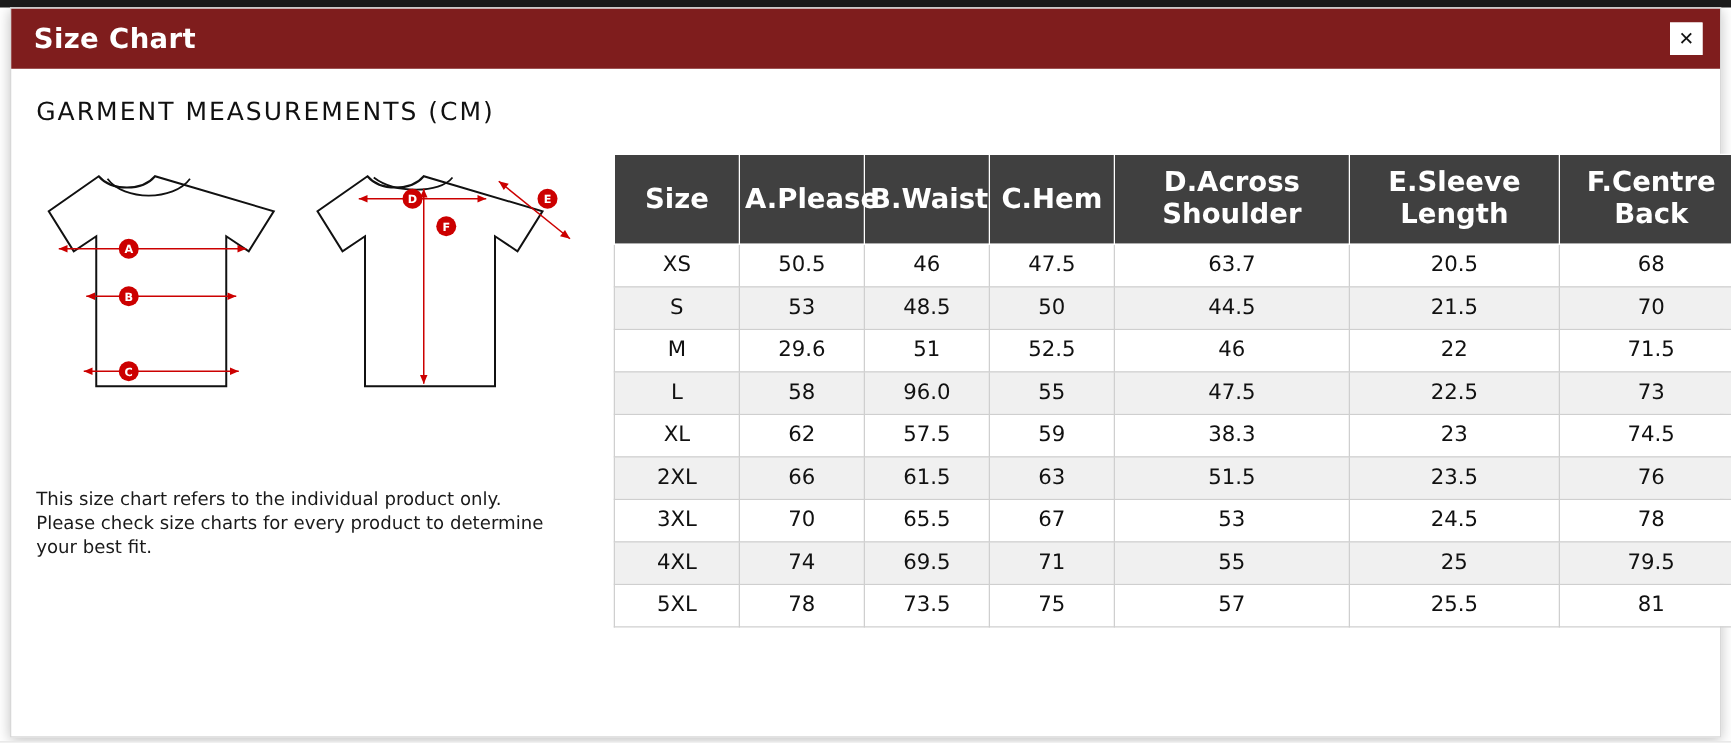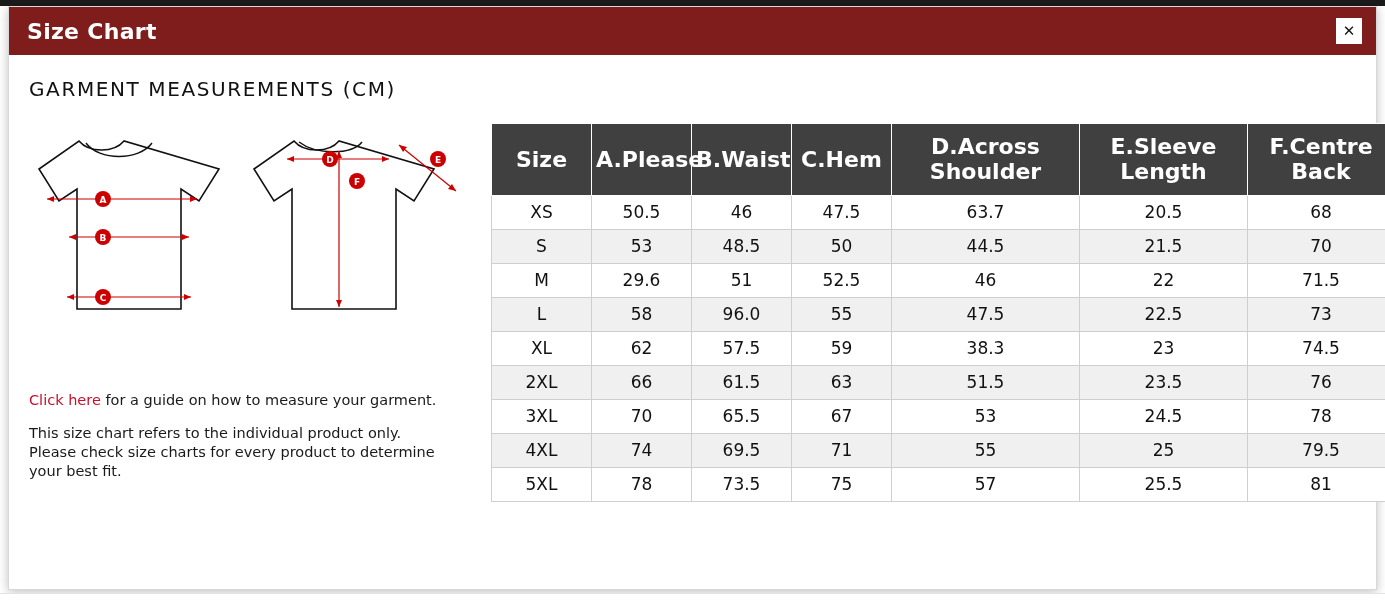--- a/index.html
+++ b/index.html
@@ -217,21 +217,20 @@
             <circle cx="328" cy="52" r="8" fill="#cc0000"></circle>
             <text class="lbl" x="328" y="55.5" text-anchor="middle">F</text>
           </g>
           <g>
             <circle cx="409" cy="30" r="8" fill="#cc0000"></circle>
             <text class="lbl" x="409" y="33.5" text-anchor="middle">E</text>
           </g>
         </svg>
 
         <div id="notes-wrap">
-          <p class="note"><a class="link">Click here</a><span> for a guide on how to measure your garment.</span></p>
           <p class="note">This size chart refers to the individual product only. Please check size charts for every product to determine your best fit.</p>
         </div>
 
       </div>
 
       <div id="right-col">
         <table class="sizes">
           <colgroup>
             <col class="c-size">
               <col class="c-chest">

